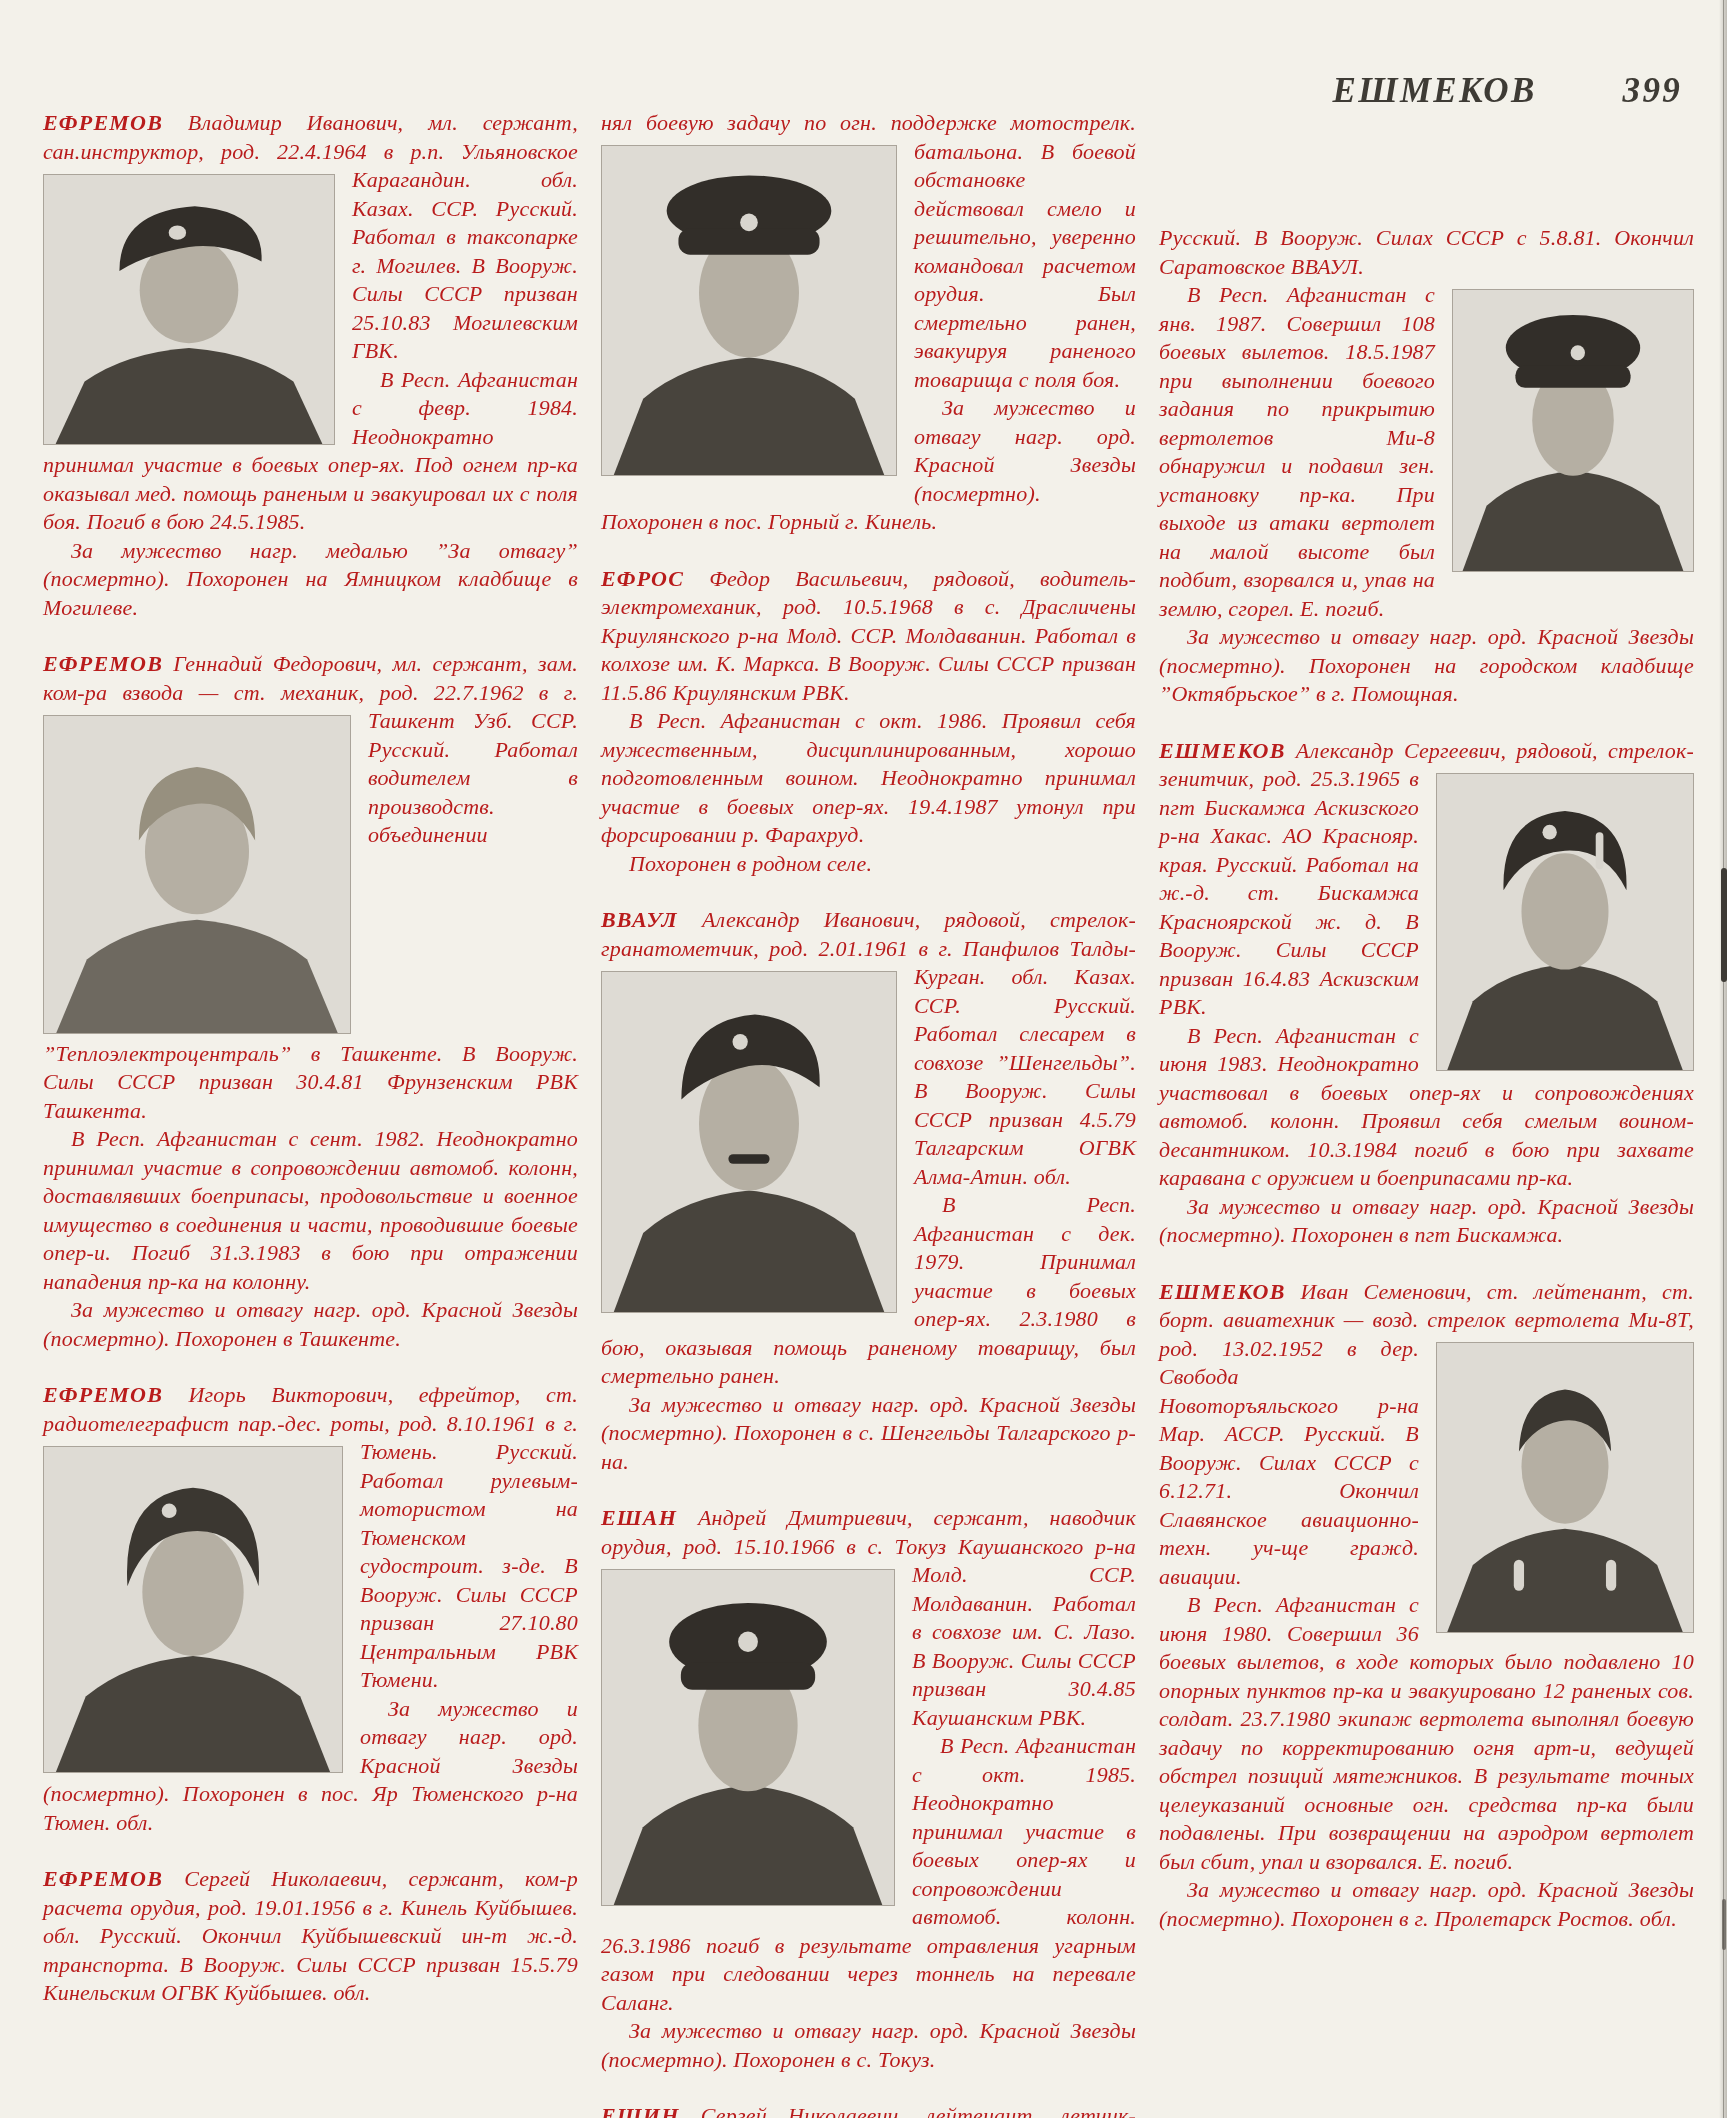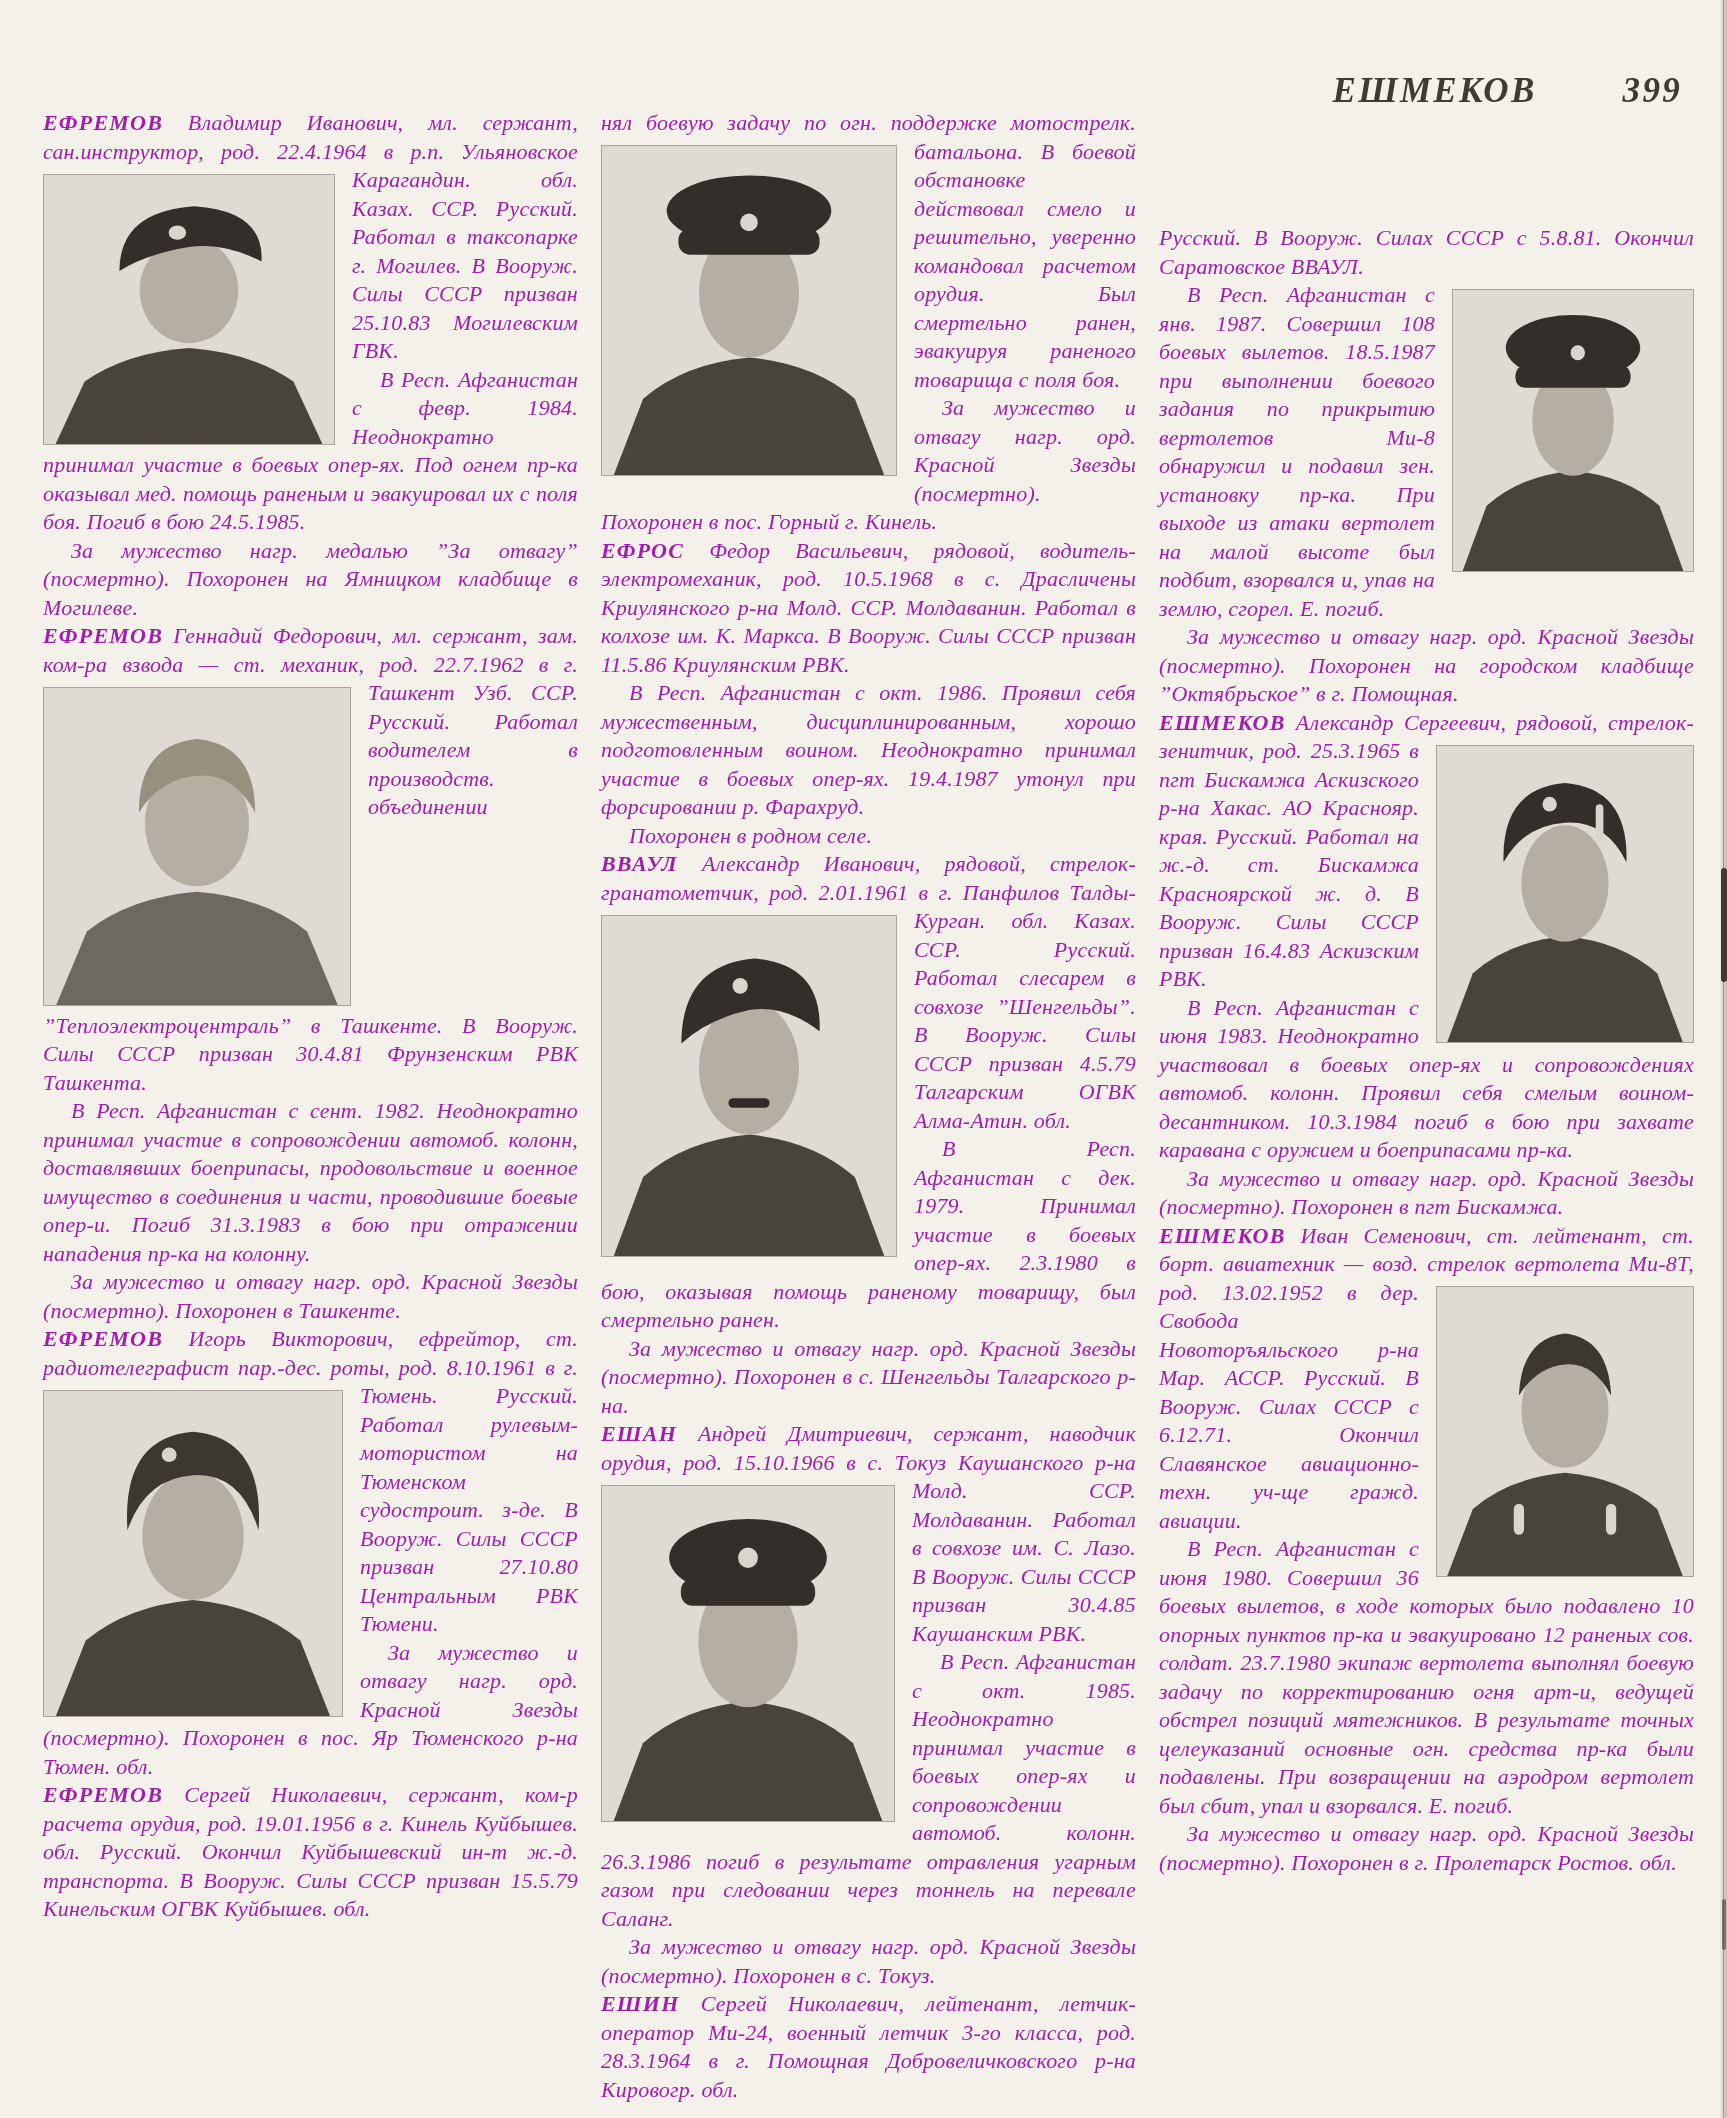--- a/index.html
+++ b/index.html
@@ -14,26 +14,26 @@
     position:absolute;top:71px;right:46px;
     display:flex;gap:86px;align-items:baseline;
     font-size:35px;font-weight:bold;letter-spacing:2.3px;color:#3e3b35;
   }
   .cols{
     position:absolute;top:109px;left:43px;
     display:flex;gap:23px;
   }
   .col{width:535px;flex:none;}
   .col.c3{padding-top:115px;}
-  .entry{}
+  .entry{margin-top:28px;}
   .entry.first{margin-top:0;}
   .para{
     margin:0;text-align:justify;
     font-size:22px;line-height:28.5px;letter-spacing:0.2px;
-    color:#a21caf;
+    color:#b91c1c;
   }
   .para.ind{text-indent:28px;}
   .surname{font-weight:bold;letter-spacing:1.2px;}
   .photo{
     display:block;float:left;
     margin:7.7px 17px 6.2px 0;
     background:#dedbd4;
     border:0.8px solid #aaa49a;
     box-sizing:border-box;
   }

